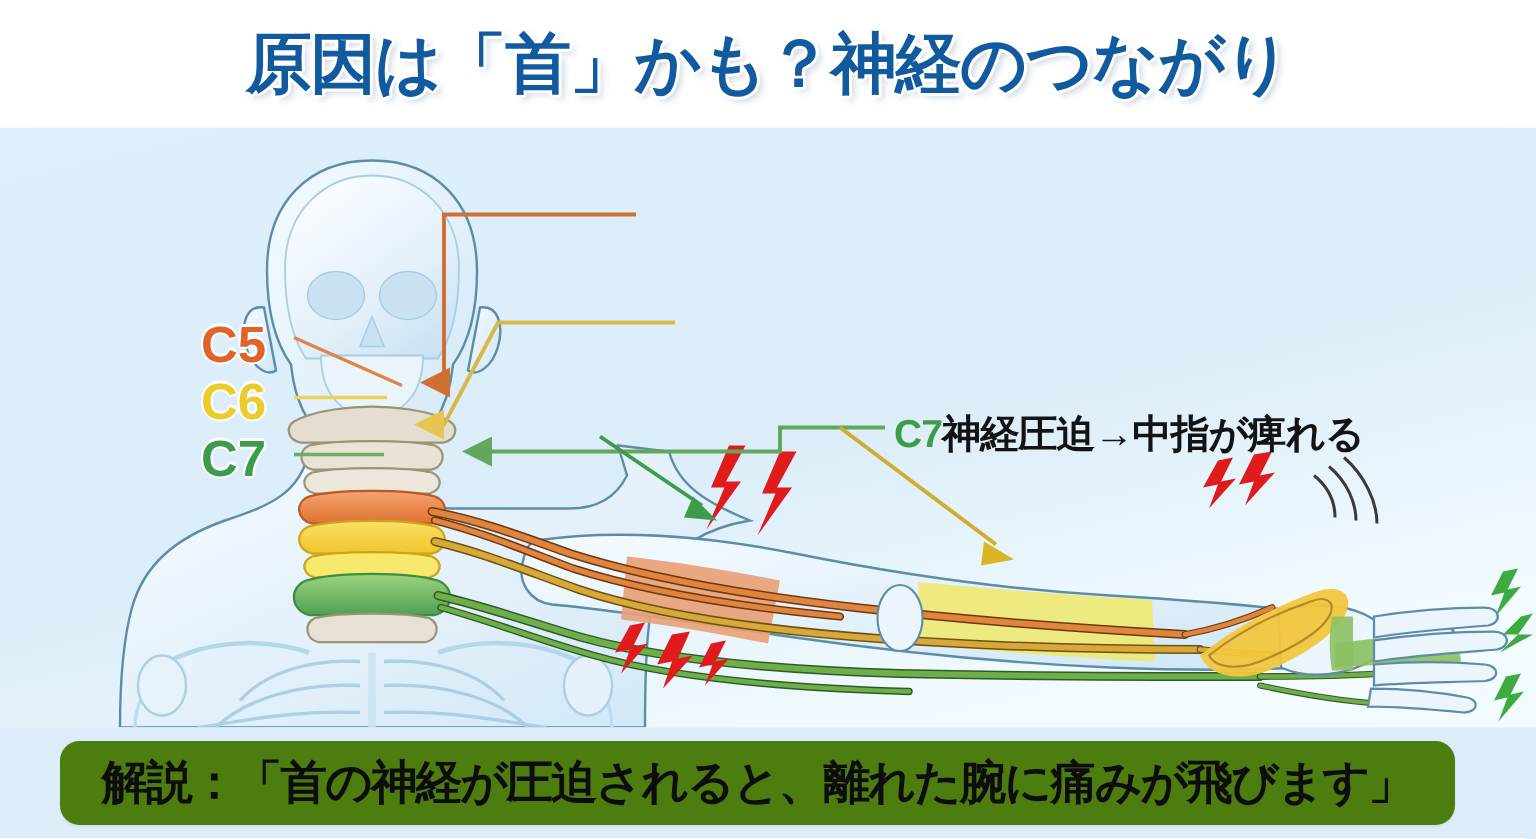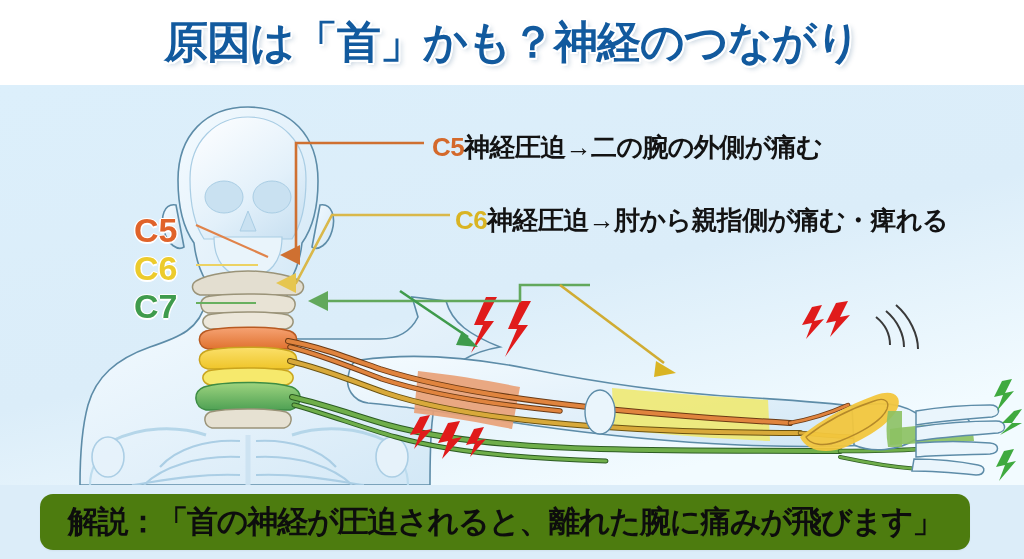--- a/index.html
+++ b/index.html
@@ -376,28 +376,25 @@
       <path d="M676 288 L656 276 L654 292 Z" fill="#d9b423"></path>
 
       <g fill="none" stroke-width="2.2">
         <path d="M196 140 L268 172" stroke="#e0834a"></path>
         <path d="M196 180 L258 180" stroke="#ecd263"></path>
         <path d="M196 218 L256 218" stroke="#68b05f"></path>
       </g>
     </svg>
   </div>
 
-  <div class="callout" id="callout-c5">
-    <span class="code code-c5">C5</span><span>神経圧迫→二の腕の外側が痛む</span>
+
+
+  <div class="callout" id="callout-c7">
+    <span class="code code-c7">C7</span><span>神経圧迫→中指が痺れる</span>
   </div>
-
-  <div class="callout" id="callout-c6">
-    <span class="code code-c6">C6</span><span>神経圧迫→肘から親指側が痛む・痺れる</span>
-  </div>
-
 
   <div class="vlabel" id="vlabel-c5">C5</div>
   <div class="vlabel" id="vlabel-c6">C6</div>
   <div class="vlabel" id="vlabel-c7">C7</div>
 
   <div id="caption-zone">
     <div id="caption-box">
       <div id="caption-text">解説：「首の神経が圧迫されると、離れた腕に痛みが飛びます」</div>
     </div>
   </div>

